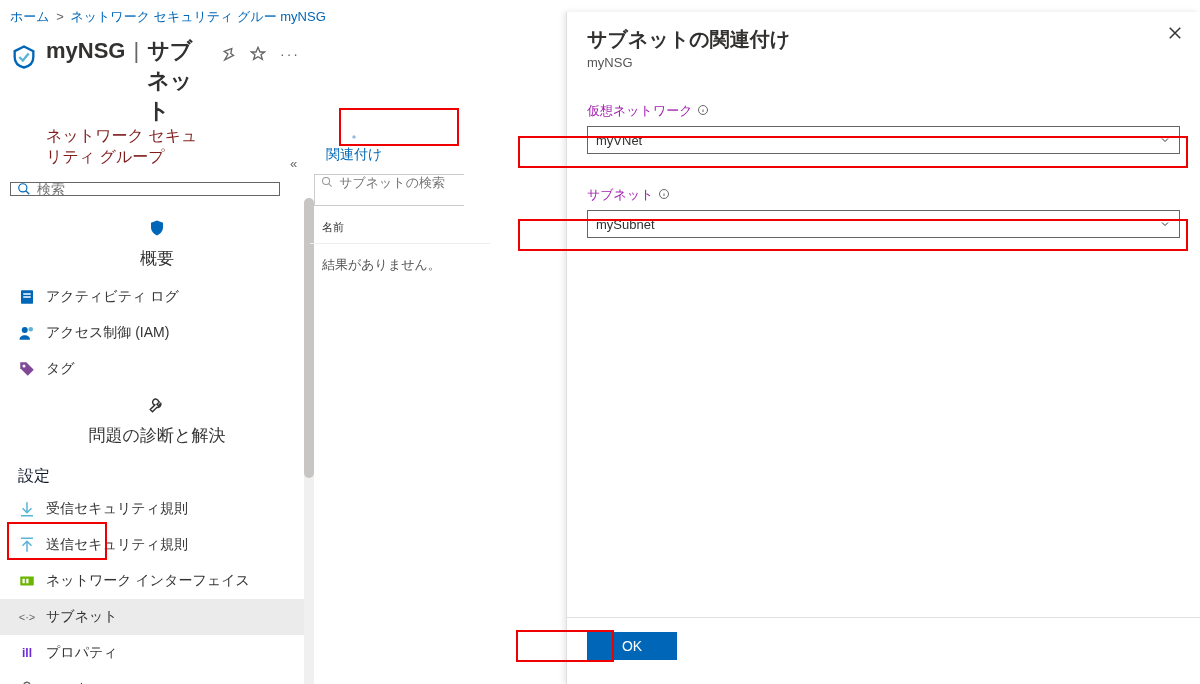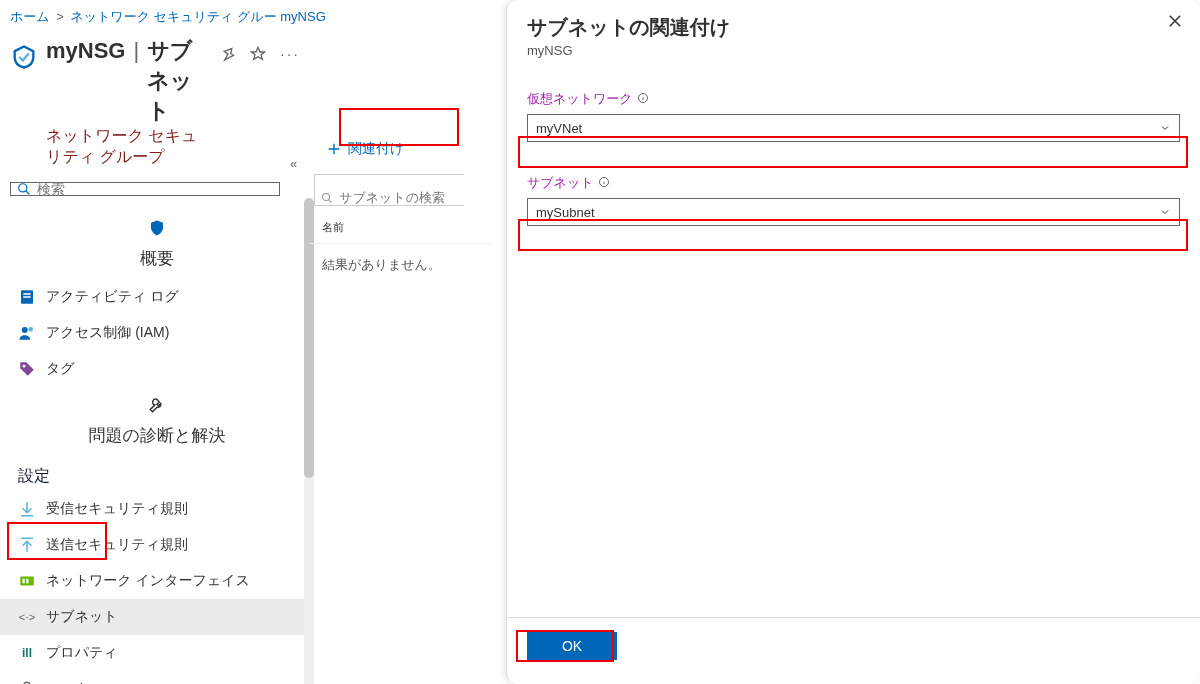--- a/index.html
+++ b/index.html
@@ -37,30 +37,30 @@
   .nav-item.selected { background:#ebebeb; }
 
   .scroll-track { position:absolute; top:170px; right:-4px; width:10px; height:500px; background:#f0f0f0; border-radius:5px; }
   .scroll-thumb { width:10px; height:280px; background:#c8c6c4; border-radius:5px; }
 
   
   .hl { border:2px solid #e00; position:absolute; pointer-events:none; }
 
   
   .midcol { width:180px; padding-top:100px; position:relative; }
-  .assoc-btn { margin:6px 0 10px 4px; height:30px; border:none; background:#fff; color:#0067b8; display:flex; align-items:center; gap:6px; padding:0 12px; font-size:14px; cursor:pointer; }
+  .assoc-btn { margin:6px 0 10px 4px; height:30px; border:none; background:#fff; color:#0067b8; display:flex; align-items:center; gap:6px; padding:0 12px; font-size:14px; cursor:pointer;flex-direction:column; }
   .assoc-btn svg { width:16px; height:16px; }
-  .subnet-search { margin:4px 0 0 4px; height:32px; border:1px solid #ccc; display:flex; align-items:flex-end; padding:0 6px; width:150px; border-left:1px solid #ccc; border-top:1px solid #ccc; border-bottom:1px solid #ccc; border-right:none;}
+  .subnet-search { margin:4px 0 0 4px; height:32px; border:1px solid #ccc; display:flex; align-items:flex-start; padding:0 6px; width:150px; border-left:1px solid #ccc; border-top:1px solid #ccc; border-bottom:1px solid #ccc; border-right:none;}
   .subnet-search svg { width:14px; height:14px; margin-right:6px; color:#999; }
   .subnet-search input { border:none; outline:none; font-size:13px; color:#888; background:transparent; width:100%;}
   .col-header { padding:14px 0 8px 12px; font-size:11px; border-bottom:1px solid #eee; }
   .no-results { padding:12px; color:#555; font-size:13px; }
 
   
-  .pane { position:absolute; right:0; top:0; bottom:0; width:694px; background:#fff; box-shadow:-2px 0 6px rgba(0,0,0,.1); border-left:1px solid #e1dfdd; padding:14px 20px;border-radius:11px; }
+  .pane { position:absolute; right:0; top:12px; bottom:0; width:634px; background:#fff; box-shadow:-2px 0 6px rgba(0,0,0,.1); border-left:1px solid #e1dfdd; padding:14px 20px; }
   .pane-title { font-size:20px; font-weight:600; }
   .pane-sub { font-size:13px; color:#555; margin-top:2px; }
   .pane-close { position:absolute; top:12px; right:16px; cursor:pointer; }
   .pane-close svg { width:18px; height:18px; }
   .field-label { font-size:13px; color:#a21caf; margin-top:32px; display:flex; align-items:center; gap:4px;}
   .field-label .info svg { width:12px; height:12px; }
   .dropdown { margin-top:6px; height:28px; border:1px solid #666; display:flex; align-items:center; justify-content:space-between; padding:0 8px; font-size:13px; cursor:pointer; }
   .dropdown svg { width:12px; height:12px; }
   .ok-btn { position:absolute; bottom:24px; left:20px; height:28px; width:90px; background:#0067b8; color:#fff; border:none; font-size:14px; cursor:pointer; }
   .pane-divider { position:absolute; left:0; right:0; bottom:66px; border-top:1px solid #e1dfdd; }
@@ -192,21 +192,21 @@
               <rect x="11" y="9" width="3" height="6" fill="#fff"></rect>
             </svg>
           </span>
         <span>ネットワーク インターフェイス</span>
       </div>
       <div class="nav-item selected">
         <span class="ic" style="font-size:11px;color:#666;">&lt;·&gt;</span>
         <span>サブネット</span>
       </div>
       <div class="nav-item">
-        <span class="ic" style="font-size:12px;font-weight:bold;color:#0f766e;">ill</span>
+        <span class="ic" style="font-size:12px;font-weight:bold;color:#6d28d9;">ill</span>
         <span>プロパティ</span>
       </div>
       <div class="nav-item">
         <span class="ic">
             <svg viewBox="0 0 24 24" fill="none" stroke="#666" stroke-width="2">
               <rect x="5" y="11" width="14" height="10" rx="1"></rect>
               <path d="M8 11V7a4 4 0 0 1 8 0v4"></path>
             </svg>
           </span>
         <span>ロック</span>

